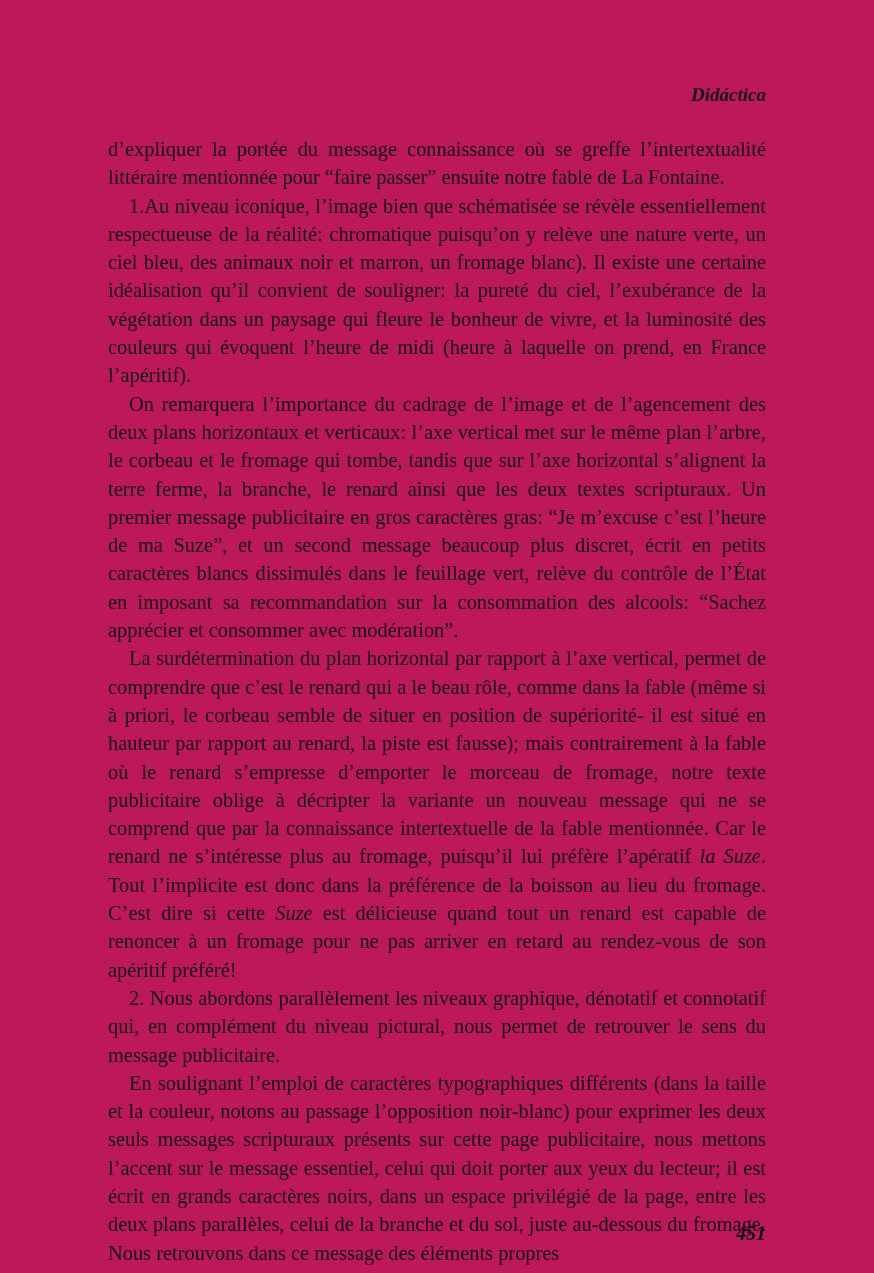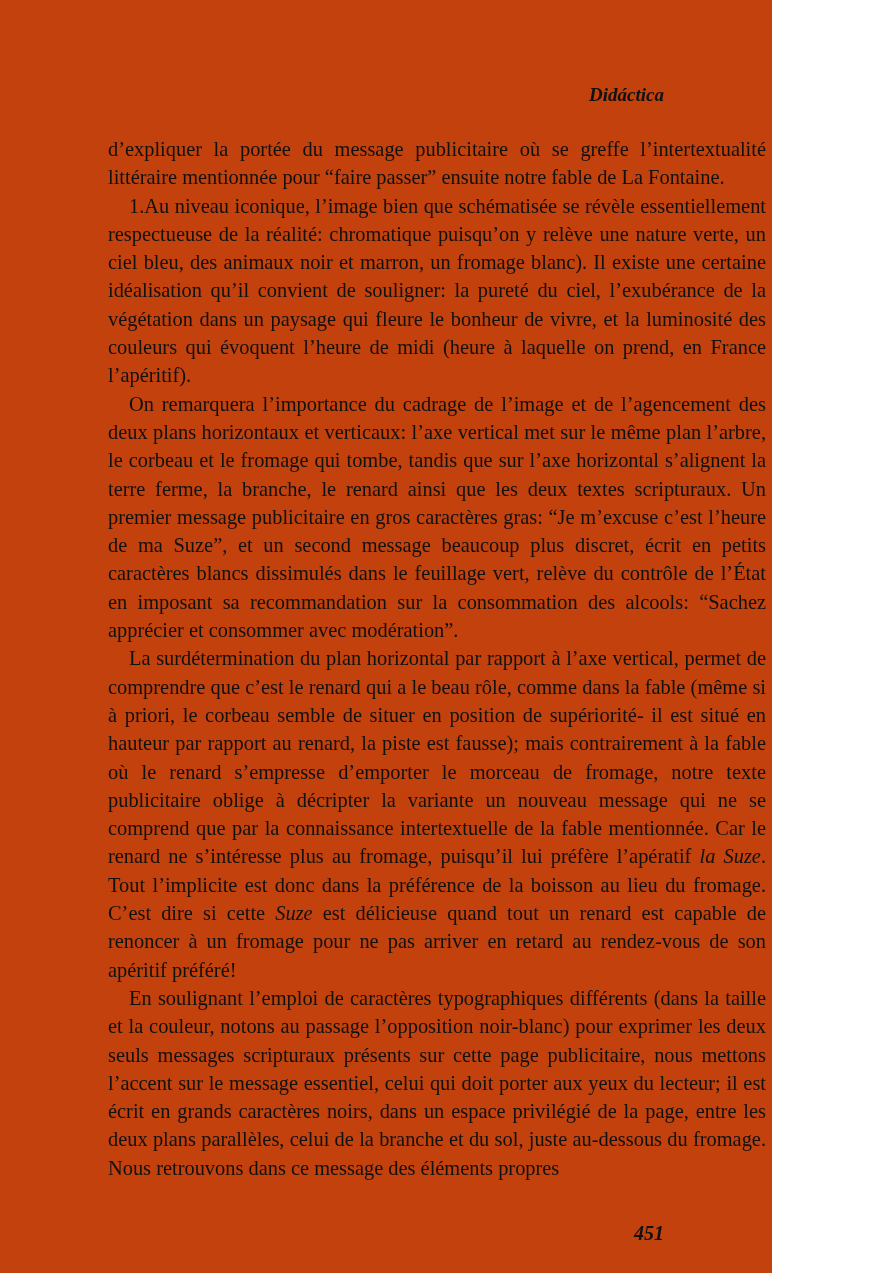--- a/index.html
+++ b/index.html
@@ -1,17 +1,17 @@
 <!DOCTYPE html>
 <html><head>
   <meta charset="utf-8">
   <style>
     html, body { margin: 0; padding: 0; background: #ffffff; }
     body { width: 874px; height: 1273px; position: relative; overflow: hidden; }
-    .page { position: absolute; left: 0; top: 0; width: 772px; height: 1273px; background: #c2410c; color: #111; }
+    .page { position: absolute; left: 0; top: 0; width: 874px; height: 1273px; background: #be185d; color: #111; }
     .running-head {
       position: absolute; top: 84px; right: 108px;
       font-family: "Liberation Serif", "DejaVu Serif", serif;
       font-style: italic; font-weight: bold; font-size: 19px; color: #111;
     }
     .body-text {
       position: absolute; left: 108px; top: 135px; width: 658px;
       font-family: "Liberation Serif", "DejaVu Serif", serif;
       font-size: 20.4px; line-height: 28.3px; color: #111;
       text-align: justify;
@@ -25,21 +25,22 @@
       font-style: italic; font-weight: bold; font-size: 20px; color: #111;
     }
   </style>
 </head>
 <body>
 
 <div class="page">
   <div class="running-head">Didáctica</div>
 
   <div class="body-text">
-    <p class="first"><span>d’expliquer la portée du message publicitaire où se greffe l’intertextualité littéraire mentionnée pour “faire passer” ensuite notre fable de La Fontaine.</span></p>
+    <p class="first"><span>d’expliquer la portée du message connaissance où se greffe l’intertextualité littéraire mentionnée pour “faire passer” ensuite notre fable de La Fontaine.</span></p>
     <p><span>1.Au niveau iconique, l’image bien que schématisée se révèle essentiellement respectueuse de la réalité: chromatique puisqu’on y relève une nature verte, un ciel bleu, des animaux noir et marron, un fromage blanc). Il existe une certaine idéalisation qu’il convient de souligner: la pureté du ciel, l’exubérance de la végétation dans un  paysage qui fleure le bonheur de vivre, et la luminosité des couleurs qui évoquent l’heure de midi (heure à laquelle on prend, en France l’apéritif).</span></p>
     <p><span>On remarquera l’importance du cadrage de l’image et de l’agencement des deux  plans horizontaux et verticaux: l’axe vertical met sur le même plan l’arbre, le corbeau et le fromage qui tombe, tandis que sur l’axe horizontal s’alignent la terre ferme, la branche, le renard ainsi que les deux textes scripturaux. Un premier message publicitaire en gros caractères gras: “Je m’excuse c’est l’heure de ma Suze”, et un second message beaucoup plus discret, écrit en  petits caractères blancs dissimulés  dans le feuillage vert, relève du contrôle de l’État en imposant sa recommandation sur la consommation des alcools: “Sachez apprécier et consommer avec modération”.</span></p>
     <p><span>La surdétermination du plan horizontal par rapport à l’axe vertical, permet de comprendre que c’est le renard qui a le beau rôle, comme dans la fable (même si à priori, le corbeau semble de situer en position de supériorité- il est situé en hauteur par rapport au renard, la piste est fausse); mais contrairement à la fable où le renard s’empresse d’emporter le morceau de fromage, notre texte publicitaire oblige à décripter la variante un nouveau message  qui ne se comprend que par la connaissance intertextuelle de la fable mentionnée.  Car le renard ne s’intéresse plus au fromage, puisqu’il lui préfère l’apératif </span><em>la Suze</em><span>. Tout l’implicite est donc dans la préférence de la boisson  au lieu du fromage. C’est dire si cette </span><em>Suze</em><span> est délicieuse quand tout un renard est capable de renoncer à un fromage pour ne pas arriver en retard au rendez-vous de son apéritif préféré!</span></p>
+    <p><span>2. Nous abordons parallèlement les niveaux graphique, dénotatif et connotatif qui, en complément du niveau pictural, nous permet de retrouver le sens du message publicitaire.</span></p>
     <p><span>En soulignant l’emploi de caractères typographiques différents (dans la taille et la couleur, notons au passage l’opposition noir-blanc) pour exprimer les deux seuls messages scripturaux présents sur cette page publicitaire, nous mettons l’accent sur le message essentiel, celui qui doit porter aux yeux du lecteur; il est écrit en grands caractères noirs, dans un espace privilégié de la page, entre les deux plans parallèles, celui de la branche et du sol, juste au-dessous du fromage. Nous retrouvons dans ce message des éléments propres</span></p>
   </div>
 
   <div class="folio">451</div>
 </div>
 
 </body></html>

